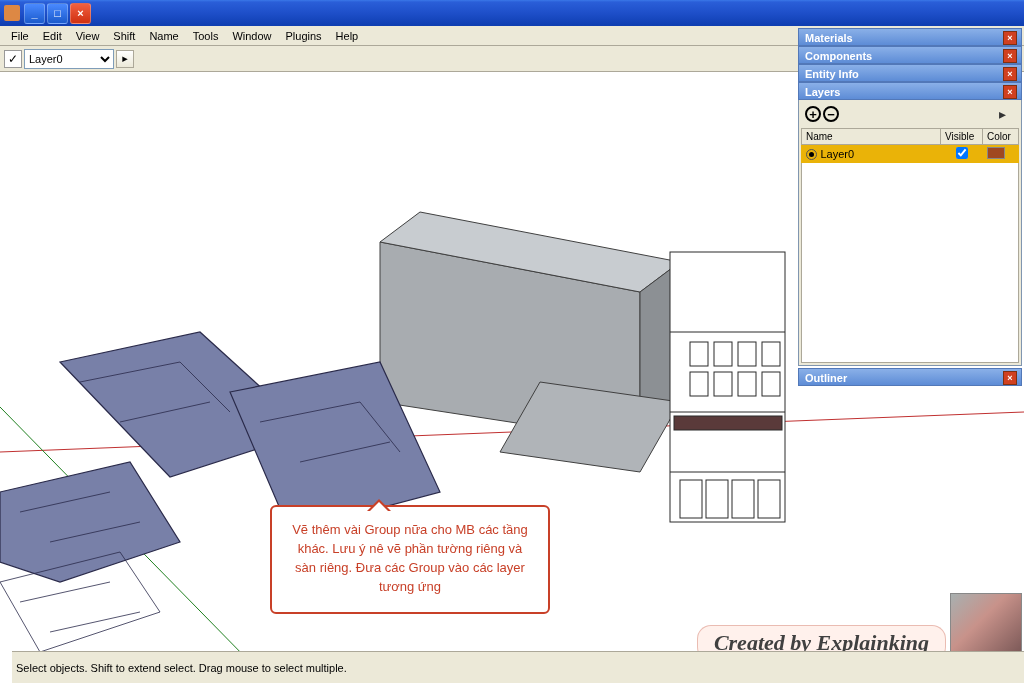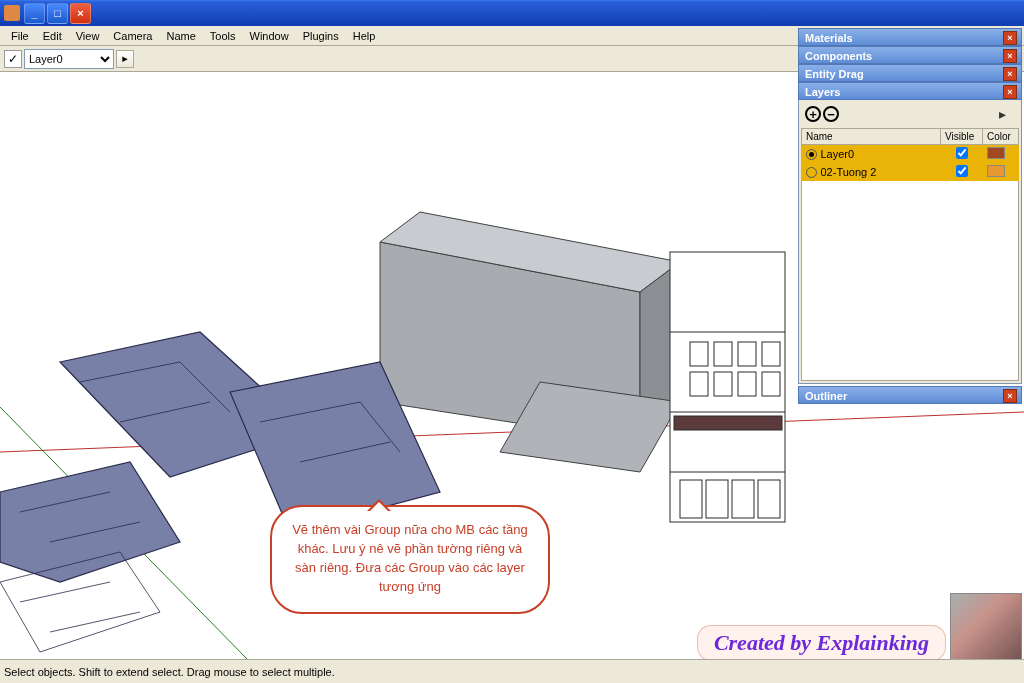--- a/index.html
+++ b/index.html
@@ -21,47 +21,47 @@
 
 .layer-toolbar { height:26px; background:#ece9d8; border-bottom:1px solid #aca899; display:flex; align-items:center; padding:2px 4px; gap:2px; }
 .layer-toolbar .check { width:18px; height:18px; border:1px solid #999; background:#fff; display:flex; align-items:center; justify-content:center; font-size:12px; }
 .layer-toolbar select { width:90px; height:20px; font-size:11px; border:1px solid #7f9db9; background:#fff; }
 .arrow-btn { width:18px; height:18px; border:1px solid #aca899; background:linear-gradient(to bottom,#fff,#ece9d8); display:flex; align-items:center; justify-content:center; cursor:pointer; }
 
 
 .viewport { position:absolute; left:0; top:72px; right:0; bottom:16px; background:#fff; overflow:hidden; }
 
 
-.statusbar { position:absolute; left:0; right:0; bottom:0; height:24px; background:#ece9d8; border-top:1px solid #aca899; padding:1px 4px; font-size:10px; display:flex; align-items:center; }
+.statusbar { position:absolute; left:12px; right:0; bottom:0; height:32px; background:#ece9d8; border-top:1px solid #aca899; padding:1px 4px; font-size:10px; display:flex; align-items:center; }
 
 
 .panels { position:absolute; right:2px; top:28px; width:224px;margin-left:8px; }
 .panel-header { height:18px; background:linear-gradient(to bottom,#8ab0e8,#5d8cd6); color:#fff; font-size:11px; font-weight:bold; padding:2px 4px 0 6px; border:1px solid #5278b8; display:flex; align-items:center; justify-content:space-between; }
 .panel-header .close-x { width:14px; height:14px; background:#d04020; color:#fff; font-size:9px; display:flex; align-items:center; justify-content:center; border:1px solid #803010; cursor:pointer; }
 .layers-body { background:#ece9d8; border:1px solid #8096b0; border-top:none; padding:4px 2px 2px; }
 .layers-toolbar { display:flex; align-items:center; gap:0px; padding:2px 4px 6px; }
 .round-btn { width:16px; height:16px; border:2px solid #000; border-radius:50%; display:flex; align-items:center; justify-content:center; font-weight:bold; font-size:13px; line-height:1; cursor:pointer; margin-right:2px; background:#ece9d8; }
 .layers-toolbar .spacer { flex:1; }
 .detail-btn { width:16px; height:16px; font-size:14px; cursor:pointer; color:#333; }
 .layers-table { width:100%; border-collapse:collapse; background:#eab308; }
 .layers-table th { background:#ece9d8; border:1px solid #aca899; font-weight:normal; text-align:left; padding:2px 4px; font-size:10px; }
 .layers-table td { padding:2px 4px; font-size:10px; vertical-align:middle; }
 .layers-table .radio { width:11px; height:11px; border:1px solid #555; border-radius:50%; display:inline-flex; align-items:center; justify-content:center; margin-right:4px; vertical-align:middle; }
 .layers-table .radio.on::after { content:''; width:5px; height:5px; background:#000; border-radius:50%; }
 .layers-table .vis-cb { width:12px; height:12px; }
 .layers-table .color-sw { width:18px; height:12px; display:inline-block; border:1px solid #888; }
 .layers-spacer { background:#fff; height:200px; border:1px solid #aca899; border-top:none; }
 
 
-.speech { position:absolute; left:270px; top:505px; width:280px; padding:14px 14px 16px; background:#fff; border:2px solid #c84028; border-radius:32px; color:#c84028; font-size:13px; text-align:center; line-height:1.45; }
+.speech { position:absolute; left:270px; top:505px; width:280px; padding:14px 14px 16px; background:#fff; border:2px solid #c84028; border-radius:6px; color:#c84028; font-size:13px; text-align:center; line-height:1.45; }
 .speech::before { content:''; position:absolute; top:-20px; left:95px; width:0; height:0; border:12px solid transparent; border-bottom-color:#c84028; }
 .speech::after { content:''; position:absolute; top:-15px; left:97px; width:0; height:0; border:10px solid transparent; border-bottom-color:#fff; }
 
 
-.watermark { position:absolute; right:78px; bottom:22px; font-family:"Comic Sans MS",cursive; font-size:22px; font-style:italic; font-weight:bold; color:#6d28d9; background:rgba(255,230,220,.55); border:1px solid #c0504055; border-radius:14px; padding:4px 16px; }
+.watermark { position:absolute; right:78px; bottom:22px; font-family:"Comic Sans MS",cursive; font-size:22px; font-style:italic; font-weight:bold; color:#404040; background:rgba(255,230,220,.55); border:1px solid #c0504055; border-radius:14px; padding:4px 16px; }
 .avatar { position:absolute; right:2px; bottom:18px; width:72px; height:72px; background:linear-gradient(135deg,#a8b0b0 0%,#c8928a 40%,#705050 100%); border:1px solid #888; }
 
 
 .drawing { position:absolute; left:0; top:0; width:100%; height:100%; }
 </style>
 </head>
 <body>
 
 <div class="titlebar">
   <span class="app-icon"></span>
@@ -69,21 +69,21 @@
     <div class="win-btn win-min">_</div>
     <div class="win-btn win-max">□</div>
     <div class="win-btn win-close">×</div>
   </div>
 </div>
 
 <div class="menubar">
   <span class="menu-item">File</span>
   <span class="menu-item">Edit</span>
   <span class="menu-item">View</span>
-  <span class="menu-item">Camera</span>
+  <span class="menu-item">Shift</span>
   <span class="menu-item">Name</span>
   <span class="menu-item">Tools</span>
   <span class="menu-item">Window</span>
   <span class="menu-item">Plugins</span>
   <span class="menu-item">Help</span>
 </div>
 
 <div class="layer-toolbar">
   <span class="check">✓</span>
   <select>
@@ -148,21 +148,21 @@
 <div class="panels">
   <div class="panel-header">
     <span>Materials</span>
     <span class="close-x">×</span>
   </div>
   <div class="panel-header">
     <span>Components</span>
     <span class="close-x">×</span>
   </div>
   <div class="panel-header">
-    <span>Entity Drag</span>
+    <span>Entity Info</span>
     <span class="close-x">×</span>
   </div>
   <div class="panel-header">
     <span>Layers</span>
     <span class="close-x">×</span>
   </div>
   <div class="layers-body">
     <div class="layers-toolbar">
       <span class="round-btn">+</span>
       <span class="round-btn">−</span>
@@ -176,25 +176,20 @@
         <th style="width:42px">Visible</th>
         <th style="width:36px">Color</th>
       </tr>
         </thead>
       <tbody id="layers-tbody">
           <tr>
             <td><span class="radio on"></span><span>Layer0</span></td>
             <td style="text-align:center"><input type="checkbox" class="vis-cb" checked="" style=""></td>
             <td><span class="color-sw" style="background:#a04820"></span></td>
           </tr>
-          <tr>
-            <td><span class="radio "></span><span>02-Tuong 2</span></td>
-            <td style="text-align:center"><input type="checkbox" class="vis-cb" checked="" style=""></td>
-            <td><span class="color-sw" style="background:#e89830"></span></td>
-          </tr>
         </tbody>
     </table>
     <div class="layers-spacer"></div>
   </div>
   <div class="panel-header" style="margin-top:2px">
     <span>Outliner</span>
     <span class="close-x">×</span>
   </div>
 </div>
 

